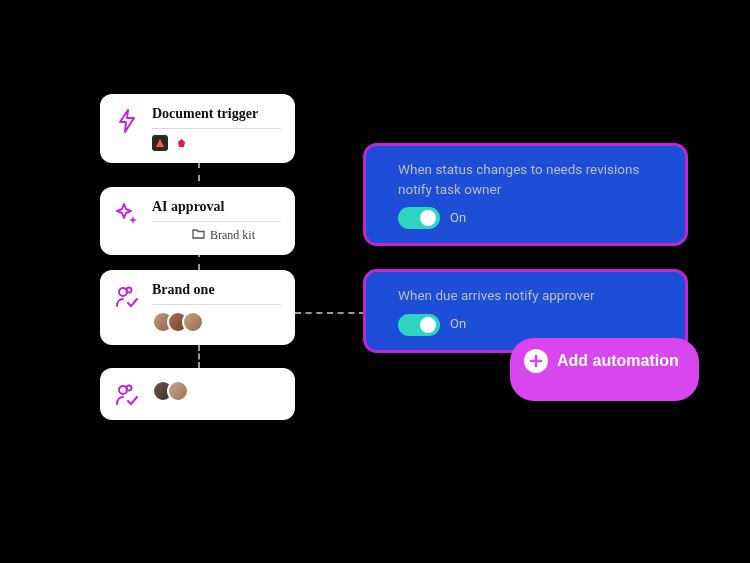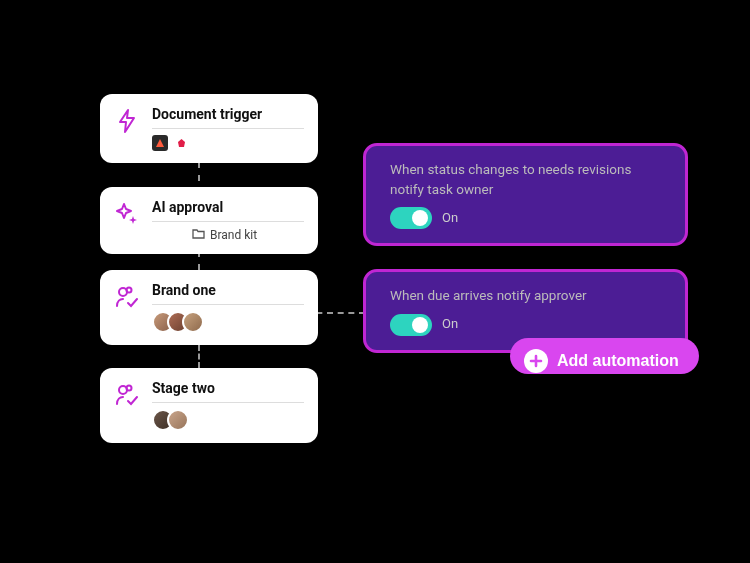--- a/index.html
+++ b/index.html
@@ -8,25 +8,26 @@
     height: 563px;
     background: #000;
     font-family: -apple-system, BlinkMacSystemFont, "Segoe UI", Roboto, sans-serif;
     position: relative;
     overflow: hidden;
   }
   .stage-card {
     position: absolute;
     background: #fff;
     border-radius: 12px;
-    width: 218px;
+    width: 195px;
     padding: 12px 14px;
     display: flex;
     gap: 12px;
     align-items: flex-start;
+    font-family: Liberation Serif, serif;
   }
   .stage-icon {
     width: 26px;
     height: 26px;
     flex-shrink: 0;
     display: flex;
     align-items: center;
     justify-content: center;
     margin-top: 2px;
   }
@@ -59,25 +60,25 @@
     border: 2px solid #fff;
     margin-left: -7px;
   }
   .avatar:first-child { margin-left: 0; }
 
   .automation-card {
     position: absolute;
     width: 325px;
     border: 3px solid #c026d3;
     border-radius: 14px;
-    padding: 14px 24px;
+    padding: 14px 32px;
     color: #bbb;
     font-size: 13.5px;
     line-height: 1.45;
-    background: #4c1d95;
+    background: #1d4ed8;
   }
   .toggle-row {
     display: flex;
     align-items: center;
     gap: 10px;
     margin-top: 8px;
   }
   .toggle {
     width: 42px; height: 22px;
     background: #2dd4bf;
@@ -94,21 +95,21 @@
     top: 3px; left: 22px;
   }
   .toggle-label { color: #ccc; font-size: 13px; }
 
   .add-btn {
     position: absolute;
     background: #d946ef;
     color: #fff;
     border: none;
     border-radius: 24px;
-    padding: 11px 20px 1px 14px;
+    padding: 11px 20px 28px 14px;
     font-size: 16px;
     font-weight: 600;
     display: flex;
     align-items: center;
     gap: 9px;
     cursor: pointer;
   }
   .plus-circle {
     width: 24px; height: 24px;
     background: #fff;
@@ -199,21 +200,20 @@
 <div class="stage-card" style="left:100px; top:368px;">
   <div class="stage-icon">
     <svg width="26" height="26" viewBox="0 0 26 26">
       <circle cx="9" cy="8" r="4" fill="none" stroke="#c026d3" stroke-width="2"></circle>
       <path d="M3 22 C3 17 6 15 9 15" fill="none" stroke="#c026d3" stroke-width="2" stroke-linecap="round"></path>
       <circle cx="15" cy="6" r="2.5" fill="none" stroke="#c026d3" stroke-width="2"></circle>
       <path d="M14 19 L17 22 L23 15" fill="none" stroke="#c026d3" stroke-width="2" stroke-linecap="round"></path>
     </svg>
   </div>
   <div class="stage-body">
-    <div class="stage-title">Stage two</div>
     <div class="avatars">
       <div class="avatar" style="background:linear-gradient(135deg,#6b5649,#3e3026);"></div>
       <div class="avatar" style="background:linear-gradient(135deg,#c9a58b,#97745a);"></div>
     </div>
   </div>
 </div>
 
 <div class="automation-card" style="left:363px; top:143px;">
   <div>When status changes to needs revisions notify task owner</div>
   <div class="toggle-row">

